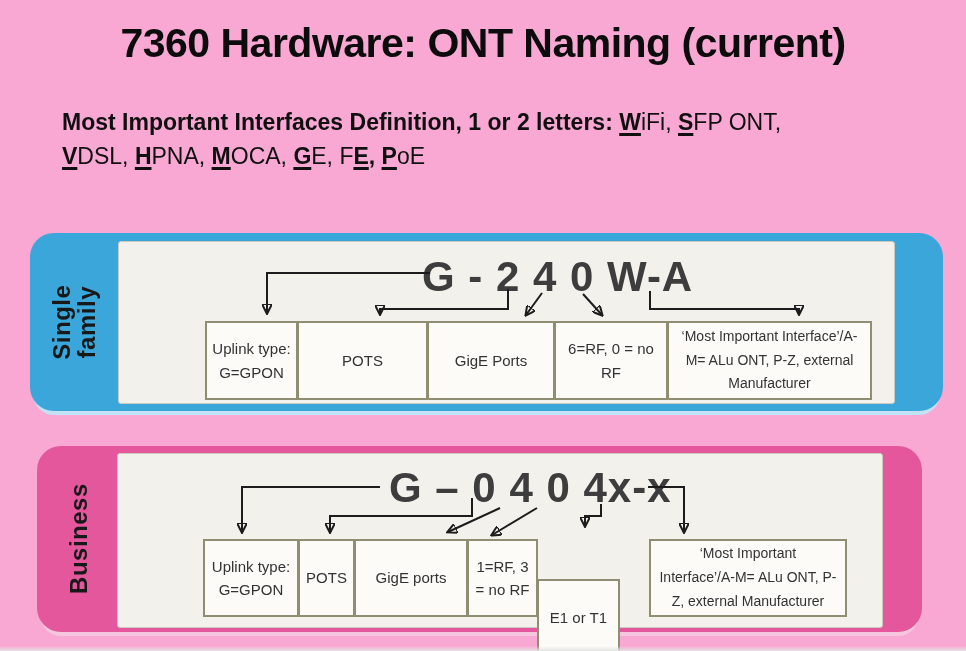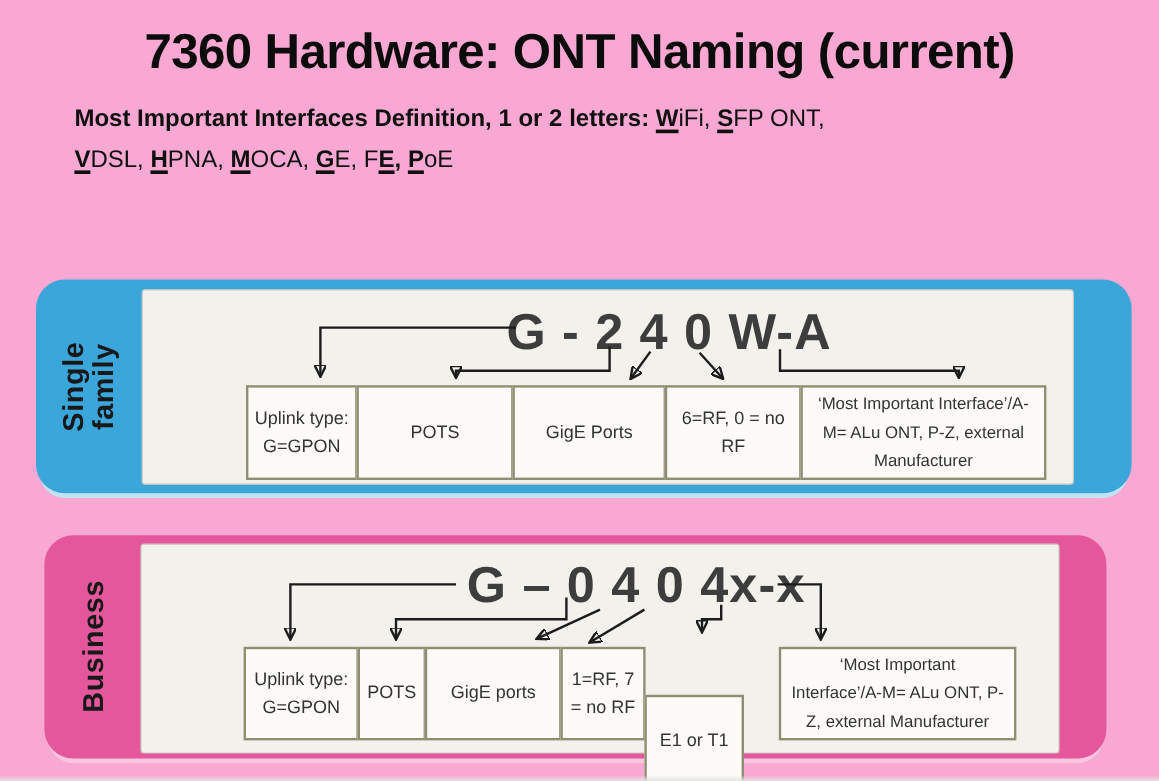--- a/index.html
+++ b/index.html
@@ -8,22 +8,22 @@
     font-family:"Liberation Sans",sans-serif;color:#111;
   }
   .slide::after{content:"";position:absolute;left:0;right:0;bottom:0;height:5px;
     background:linear-gradient(to bottom,rgba(255,255,255,0),#e3e3e1);}
   
   .title{
     position:absolute;top:20px;left:0;width:100%;text-align:center;
     font-size:41px;font-weight:700;letter-spacing:-0.5px;color:#0c0c0c;
   }
   .subtitle{
-    position:absolute;top:82px;left:62px;width:860px;
-    font-size:20px;line-height:34px;color:#101010;
+    position:absolute;top:105px;left:62px;width:860px;
+    font-size:23px;line-height:34px;color:#101010;
   }
   .subtitle .u{text-decoration:underline;text-decoration-thickness:3px;text-underline-offset:3px;}
   .subtitle .b{font-weight:700;}
   .subtitle .r{font-weight:400;}
   
   .band{position:absolute;border-radius:24px;}
   .band.blue{left:30px;top:233px;width:913px;height:178px;background:#3ba6da;
     box-shadow:0 7px 0 -3px #c2e3f4;}
   .band.pink{left:37px;top:446px;width:885px;height:186px;background:#e4579c;
     box-shadow:0 7px 0 -3px #f5c6dd;}
@@ -127,21 +127,21 @@
       <path d="M463,62 L411,86" marker-end="url(#ah-pink)"></path>
       <path d="M500,62 L455,89" marker-end="url(#ah-pink)"></path>
       <path d="M564,58 L564,70 L548,70 L548,80" marker-end="url(#ah-pink)"></path>
       <path d="M611,41 L647,41 L647,86" marker-end="url(#ah-pink)"></path>
     </svg>
 
     <div class="bbox p-box1">Uplink type:
 G=GPON</div>
     <div class="bbox p-box2">POTS</div>
     <div class="bbox p-box3">GigE ports</div>
-    <div class="bbox p-box4">1=RF, 7
+    <div class="bbox p-box4">1=RF, 3
 = no RF</div>
     <div class="bbox p-box5">E1 or T1</div>
     <div class="bbox p-box6 small-text">‘Most Important
 Interface’/A-M= ALu ONT, P-
 Z, external Manufacturer</div>
   </div>
 
 </div>
 
 </body></html>

